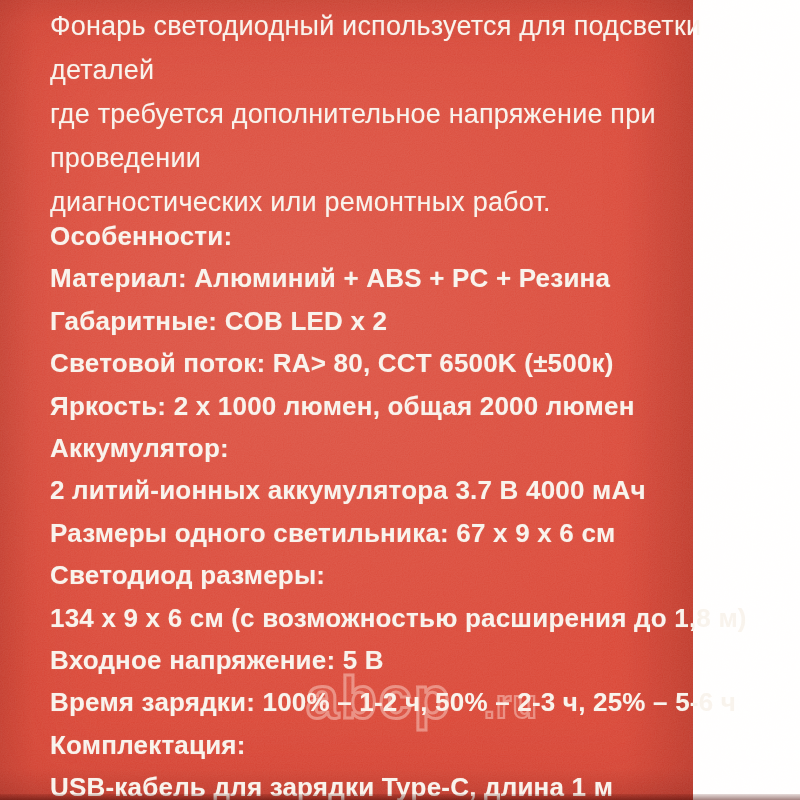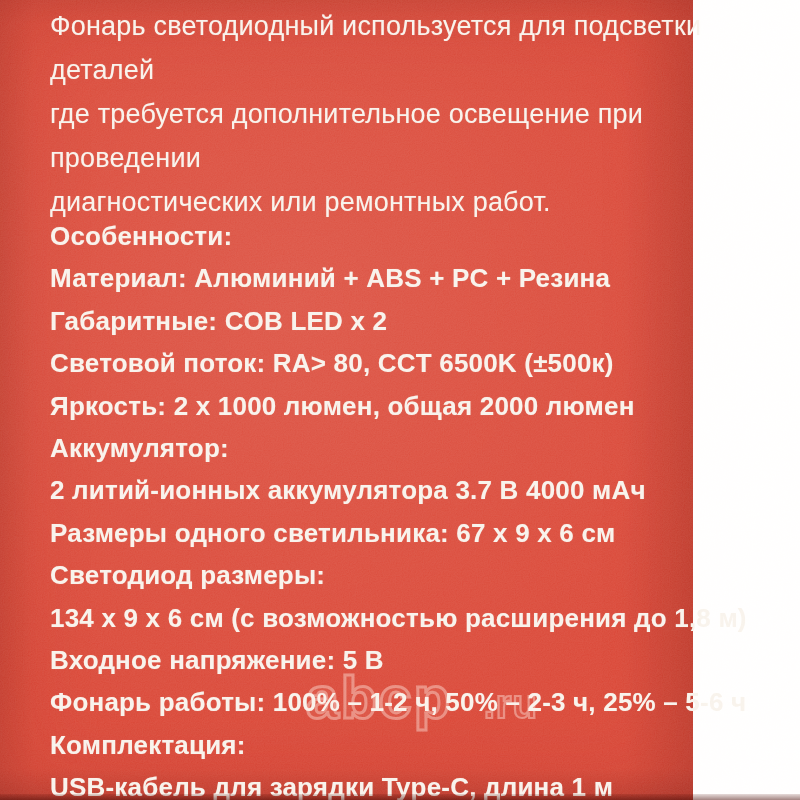--- a/index.html
+++ b/index.html
@@ -59,21 +59,21 @@
     pointer-events: none; opacity: 0.10;
   }
 </style>
 </head>
 <body>
 
 <div class="stage">
 
   <div class="para">
     <div>Фонарь светодиодный используется для подсветки деталей</div>
-    <div>где требуется дополнительное освещение при проведении</div>
+    <div>где требуется дополнительное напряжение при проведении</div>
     <div>диагностических или ремонтных работ.</div>
   </div>
 
   <div class="specs">
 
       <div class="row"><span class="lbl">Особенности:</span><span class="val"></span></div>
 
       <div class="row"><span class="lbl">Материал: </span><span class="val">Алюминий + ABS + PC + Резина</span></div>
 
       <div class="row"><span class="lbl">Габаритные: </span><span class="val">COB LED x 2</span></div>
@@ -87,21 +87,21 @@
       <div class="row"><span class="lbl"></span><span class="val">2 литий-ионных аккумулятора 3.7 В 4000 мАч</span></div>
 
       <div class="row"><span class="lbl">Размеры одного светильника: </span><span class="val">67 x 9 x 6 см</span></div>
 
       <div class="row"><span class="lbl">Светодиод размеры:</span><span class="val"></span></div>
 
       <div class="row"><span class="lbl"></span><span class="val">134 x 9 x 6 см (с возможностью расширения до 1,8 м)</span></div>
 
       <div class="row"><span class="lbl">Входное напряжение: </span><span class="val">5 В</span></div>
 
-      <div class="row"><span class="lbl">Фонарь работы: </span><span class="val">100% – 1-2 ч, 50% – 2-3 ч, 25% – 5-6 ч</span></div>
+      <div class="row"><span class="lbl">Время зарядки: </span><span class="val">100% – 1-2 ч, 50% – 2-3 ч, 25% – 5-6 ч</span></div>
 
       <div class="row"><span class="lbl">Комплектация:</span><span class="val"></span></div>
 
       <div class="row"><span class="lbl"></span><span class="val">USB-кабель для зарядки Type-C, длина 1 м</span></div>
     </div>
 
   <div class="watermark"><span class="wm-main">abcp</span><span class="wm-suffix">.ru</span></div>
 
   <svg class="grain" width="800" height="800">
     <filter id="grainNoise">

